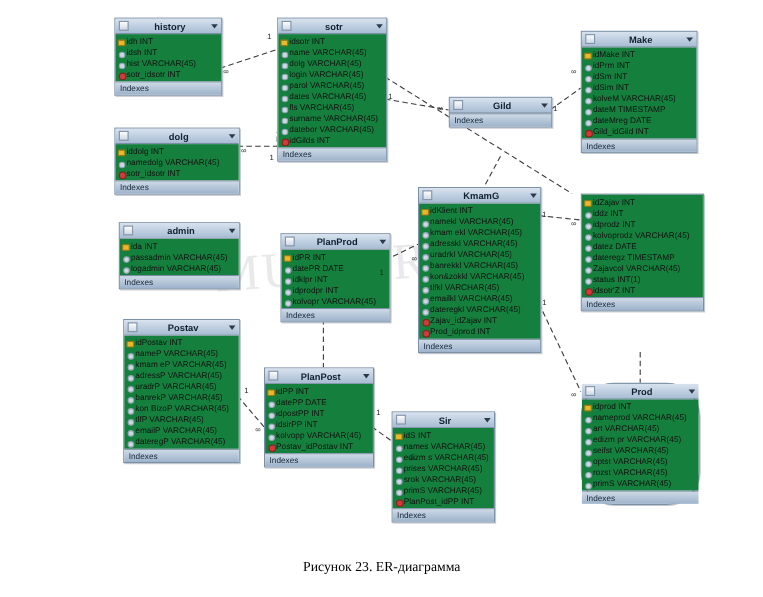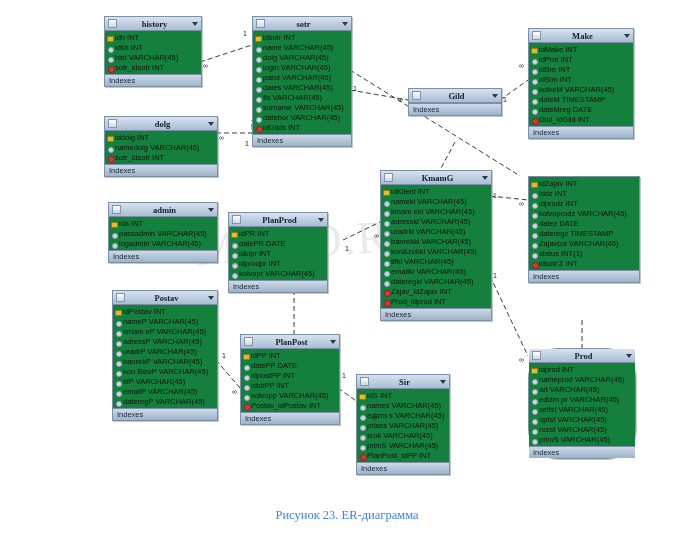--- a/index.html
+++ b/index.html
@@ -45,21 +45,21 @@
   }
   .t-head .grip{
     width:7px;height:7px;margin-right:3px;
     background:linear-gradient(#fdfdfd,#cfd8e4);
     border:1px solid #8494a8;
     flex:0 0 auto;
   }
   .t-title{
     font-weight:bold;font-size:8.5px;color:#102030;
     flex:1 1 auto;text-align:center;
-    white-space:nowrap;overflow:hidden;font-family:Liberation Serif, serif;
+    white-space:nowrap;overflow:hidden;
   }
   .t-head .caret{
     width:0;height:0;
     border-left:3.5px solid transparent;
     border-right:3.5px solid transparent;
     border-top:4px solid #2a3a4a;
     margin-left:3px;flex:0 0 auto;
   }
   .t-body{padding:2px 2px 1px 2px;background:#15803d;}
   .field{
@@ -98,21 +98,21 @@
     position:absolute;
     font-size:7px;color:#202020;
     font-family:"Liberation Sans",sans-serif;
     z-index:4;
   }
   .caption{
     position:absolute;
     left:0;right:0;top:508px;
     text-align:center;
     font-family:"Liberation Serif",serif;
-    font-size:12.5px;color:#3b82f6;
+    font-size:12.5px;color:#000000;
   }
 </style>
 </head>
 <body>
 
 <div id="canvas">
 
   <div class="watermark">MUNO.RU</div>
 
   <svg id="links" viewBox="0 0 694 543" preserveAspectRatio="none">
@@ -409,21 +409,21 @@
             <span class="key plain"></span>
             <span class="fname">passadmin VARCHAR(45)</span>
           </div>
           <div class="field">
             <span class="key plain"></span>
             <span class="fname">logadmin VARCHAR(45)</span>
           </div>
         </div>
         <div class="t-foot">Indexes</div>
       </div>
-      <div class="table" style="left: 228px; top: 212px; width: 98px;">
+      <div class="table" style="left: 255px; top: 212px; width: 98px;">
         <div class="t-head">
           <span class="grip"></span>
           <span class="t-title">PlanProd</span>
           <span class="caret"></span>
         </div>
         <div class="t-body">
           <div class="field">
             <span class="key pk"></span>
             <span class="fname">idPR INT</span>
           </div>

